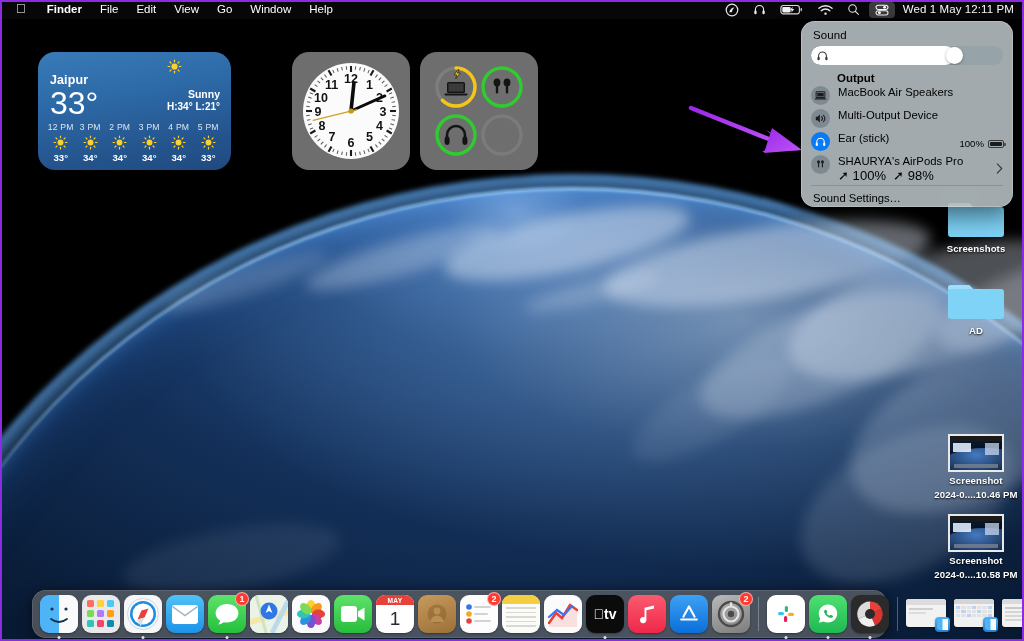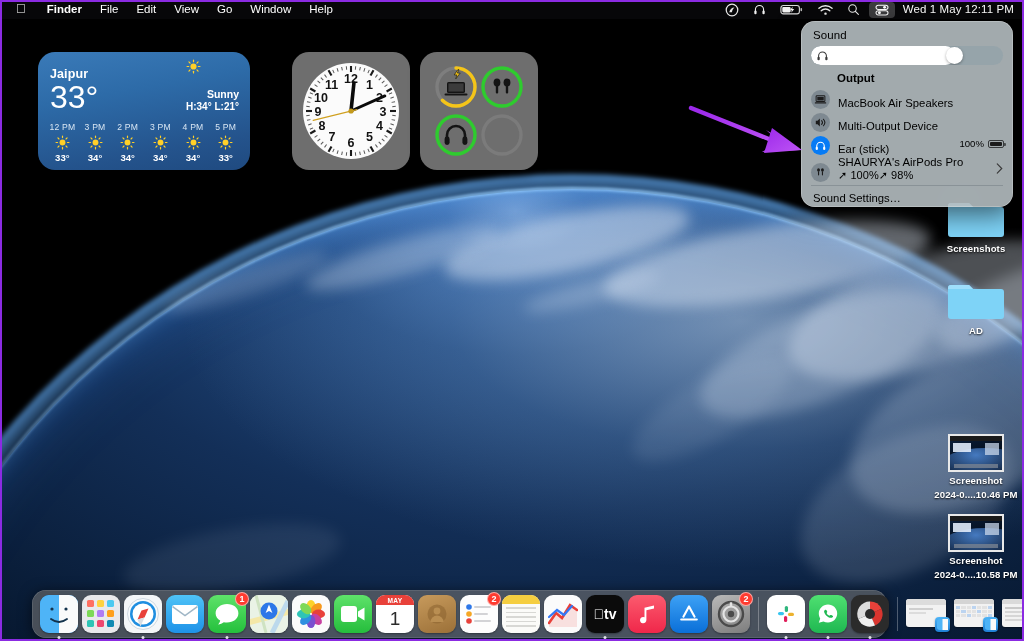--- a/index.html
+++ b/index.html
@@ -114,26 +114,26 @@
     line-height: 19px;
     letter-spacing: .1px;
     white-space: nowrap;
   }
   svg { display: block; }
 
   
   .widget { position: absolute; z-index: 80; }
 
   #weather-widget {
-    left: 38px; top: 52px; width: 212px; height: 118px;
+    left: 38px; top: 52px; width: 193px; height: 118px;
     border-radius: 17px;
     background: linear-gradient(170deg, #3a7ab8 0%, #2d6ba8 35%, #24538c 78%, #1f4a80 100%);
     box-shadow: 0 3px 12px rgba(0,0,0,.45);
     overflow: hidden;
-    padding: 15px 12px 8px 12px;
+    padding: 21px 12px 8px 12px;
     color: #fff;
   }
   #weather-widget .city { font-size: 12.5px; font-weight: bold; letter-spacing: .1px; }
   #weather-widget .temp-now { font-size: 32px; font-weight: 300; line-height: 34px; margin-top: -1px; }
   #weather-widget .right-block {
     position: absolute; right: 11px; top: 7px;
     text-align: right;
   }
   #weather-widget .cond { font-size: 10.5px; font-weight: bold; margin-top: 14px; }
   #weather-widget .hl { font-size: 10px; font-weight: bold; margin-top: 1px; }
@@ -236,36 +236,36 @@
   #vol-slider .sl-ico {
     position: absolute; left: 5px; top: 3px;
     z-index: 3;
   }
   #sound-panel .out-title {
     font-size: 11.5px; font-weight: bold;
     padding: 7px 0 2px 12px;
     margin-left: 24px;
   }
   .out-row {
-    display: flex; align-items: flex-end;
+    display: flex; align-items: flex-start;
     height: 23px;
     padding: 0 8px 0 10px;
     position: relative;
   }
   .out-row.tall { height: 27px; }
   .out-row .ico-wrap {
     width: 19px; height: 19px; min-width: 19px;
     border-radius: 50%;
     background: rgba(120,132,140,.85);
     display: flex; align-items: center; justify-content: center;
     margin-right: 8px;
   }
   .out-row.selected .ico-wrap { background: #067bf5; }
   .out-row .lbl { font-size: 11.3px; letter-spacing: .05px; line-height: 12px; }
-  .out-row .sub { font-size: 11px; letter-spacing: .05px; margin-top: 1px; display: flex; }
+  .out-row .sub { font-size: 13px; letter-spacing: .05px; margin-top: 1px; display: flex; gap: 7px; }
   .out-row .right {
     position: absolute; right: 9px; top: 0; bottom: 0;
     display: flex; align-items: center; gap: 4px;
     font-size: 9.6px;
   }
   .out-row .chev { position: absolute; right: 9px; top: 0; bottom: 0; display: flex; align-items: center; }
   .batt-pill {
     width: 16px; height: 8px;
     border: 1px solid rgba(0,0,0,.65);
     border-radius: 2px;

